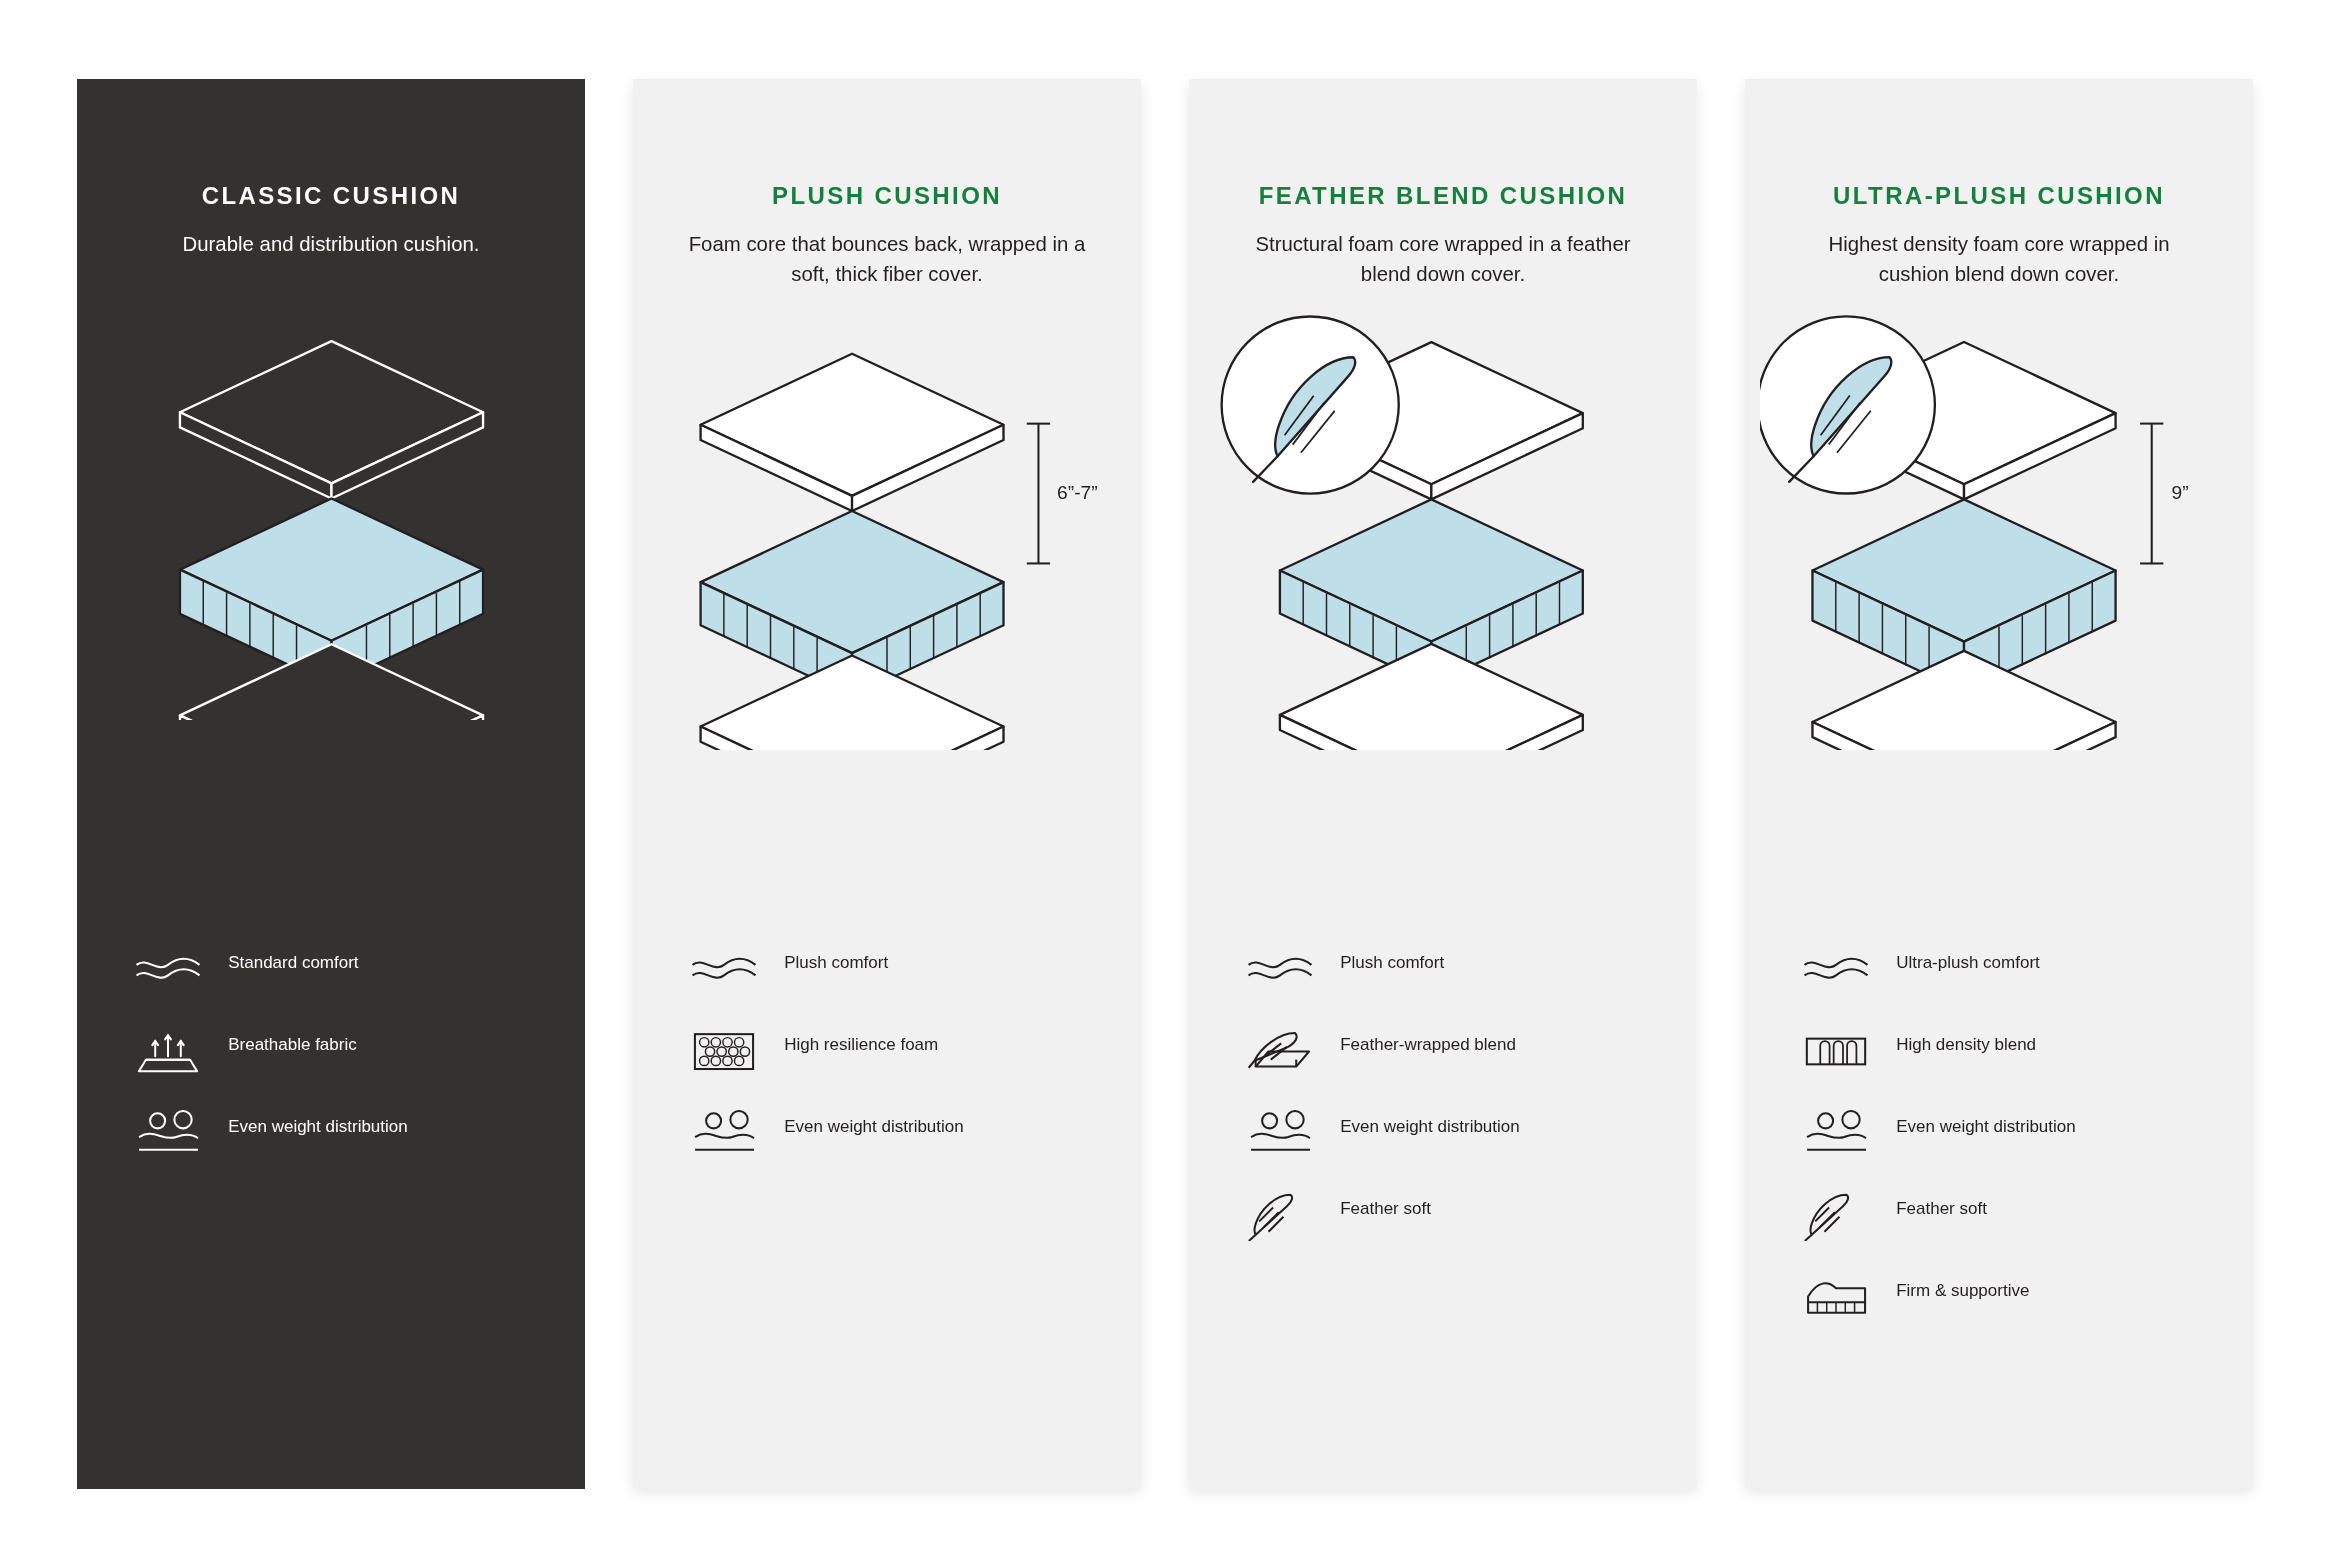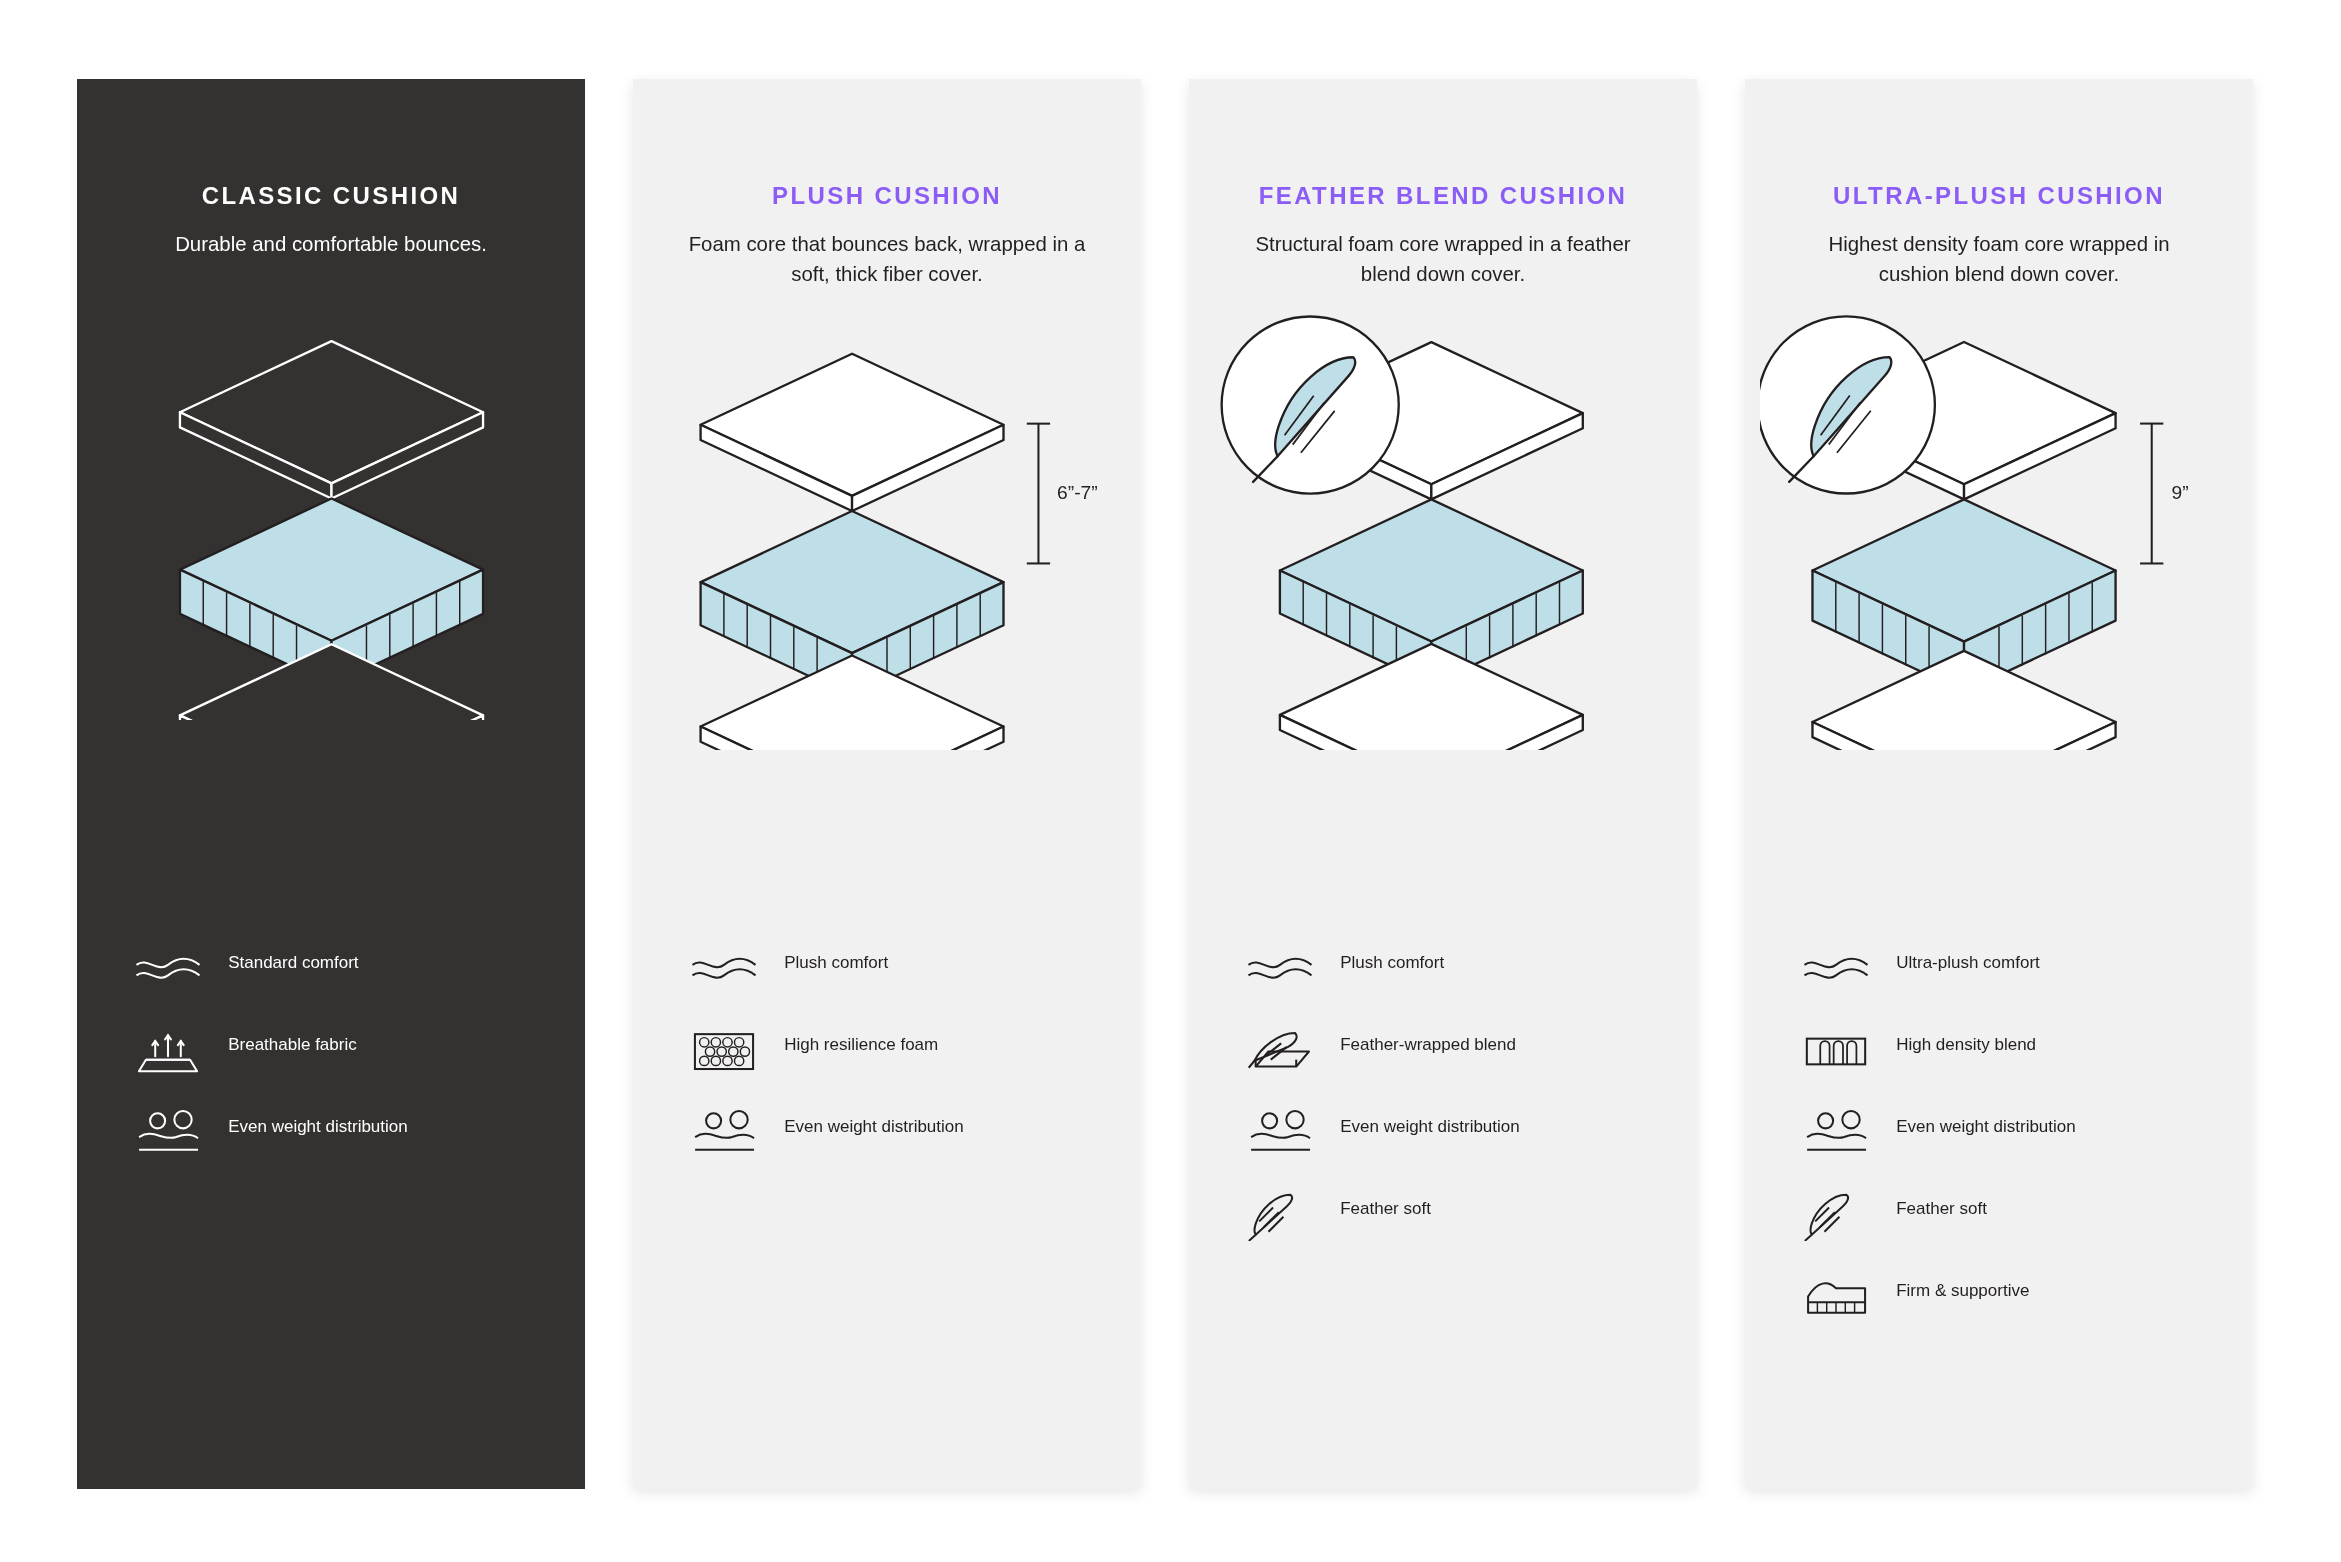--- a/index.html
+++ b/index.html
@@ -40,21 +40,21 @@
     background: #343231;
     box-shadow: none;
   }
   .card-title {
     margin: 0;
     padding: 102px 35px 0 35px;
     text-align: center;
     font-size: 24px;
     font-weight: bold;
     letter-spacing: 2.4px;
-    color: #8b5cf6;
+    color: #15803d;
     line-height: 1.28;
     text-transform: uppercase;
   }
   .card.dark .card-title { color: #ffffff; }
   .card-desc {
     margin: 0;
     padding: 18.6px 49px 0 49px;
     text-align: center;
     font-size: 20.4px;
     line-height: 1.45;
@@ -106,21 +106,21 @@
   }
 </style>
 </head>
 <body>
 
 <div class="board">
   <div class="cards">
 
     <div class="card dark">
       <h2 class="card-title">CLASSIC CUSHION</h2>
-      <p class="card-desc">Durable and comfortable bounces.</p>
+      <p class="card-desc">Durable and distribution cushion.</p>
 
       <div class="diagram">
         <svg width="443" height="443" viewBox="0 0 760 760">
 
           <g fill="none" stroke="#ffffff" stroke-width="4" stroke-linejoin="round">
             <polygon points="380,110 640,232 380,354 120,232" fill="#343231"></polygon>
             <polygon points="120,232 380,354 380,380 120,258" fill="#343231"></polygon>
             <polygon points="640,232 380,354 380,380 640,258" fill="#343231"></polygon>
           </g>
 

